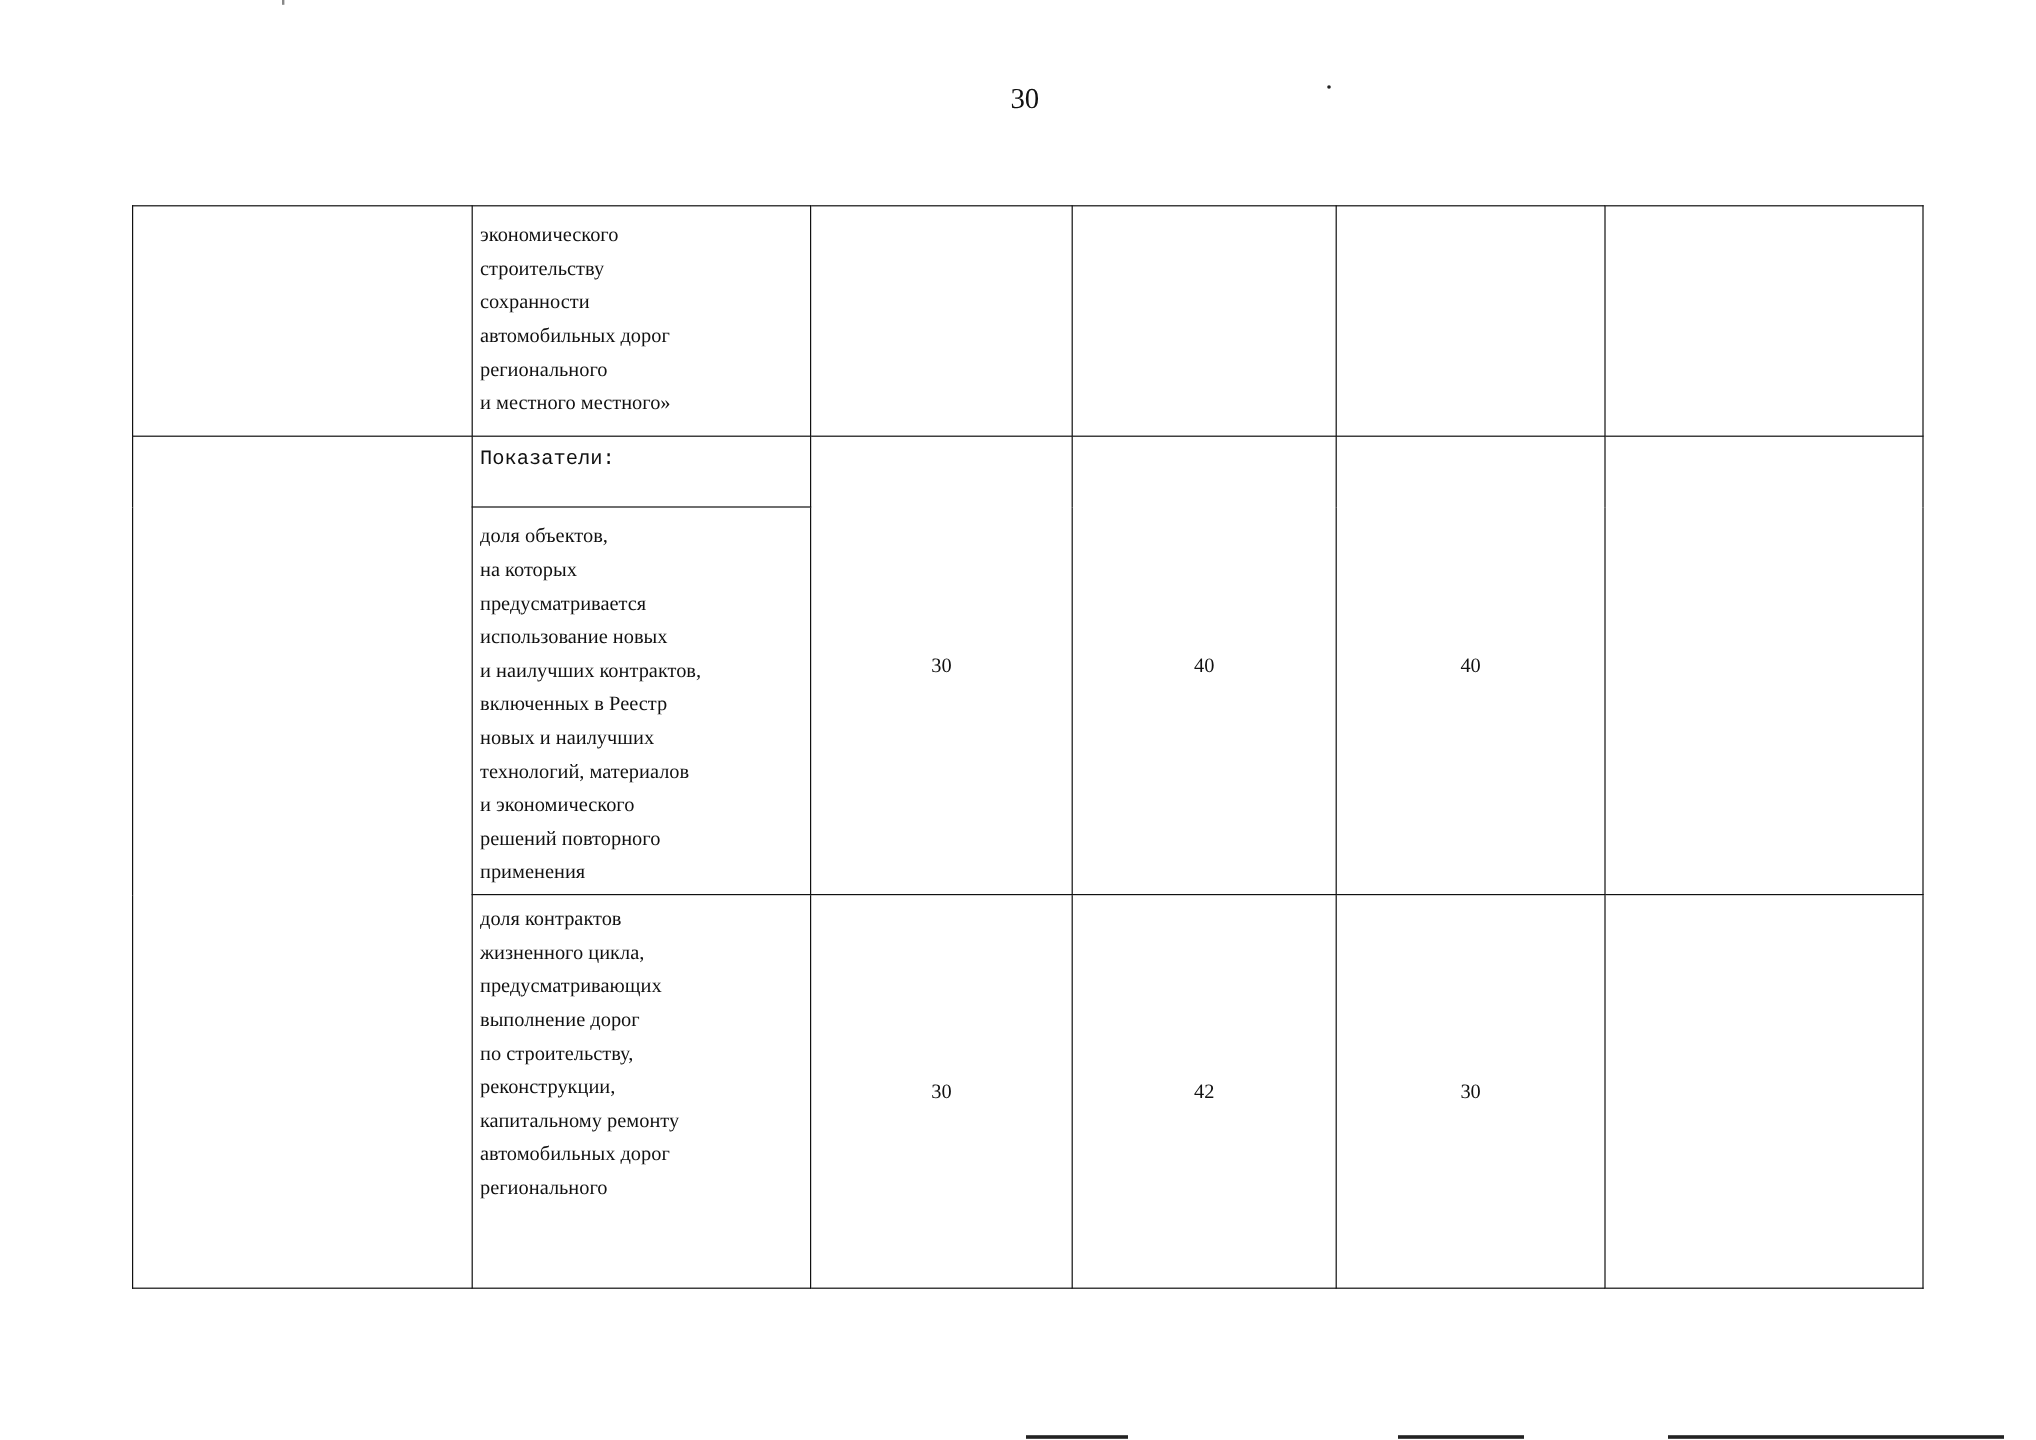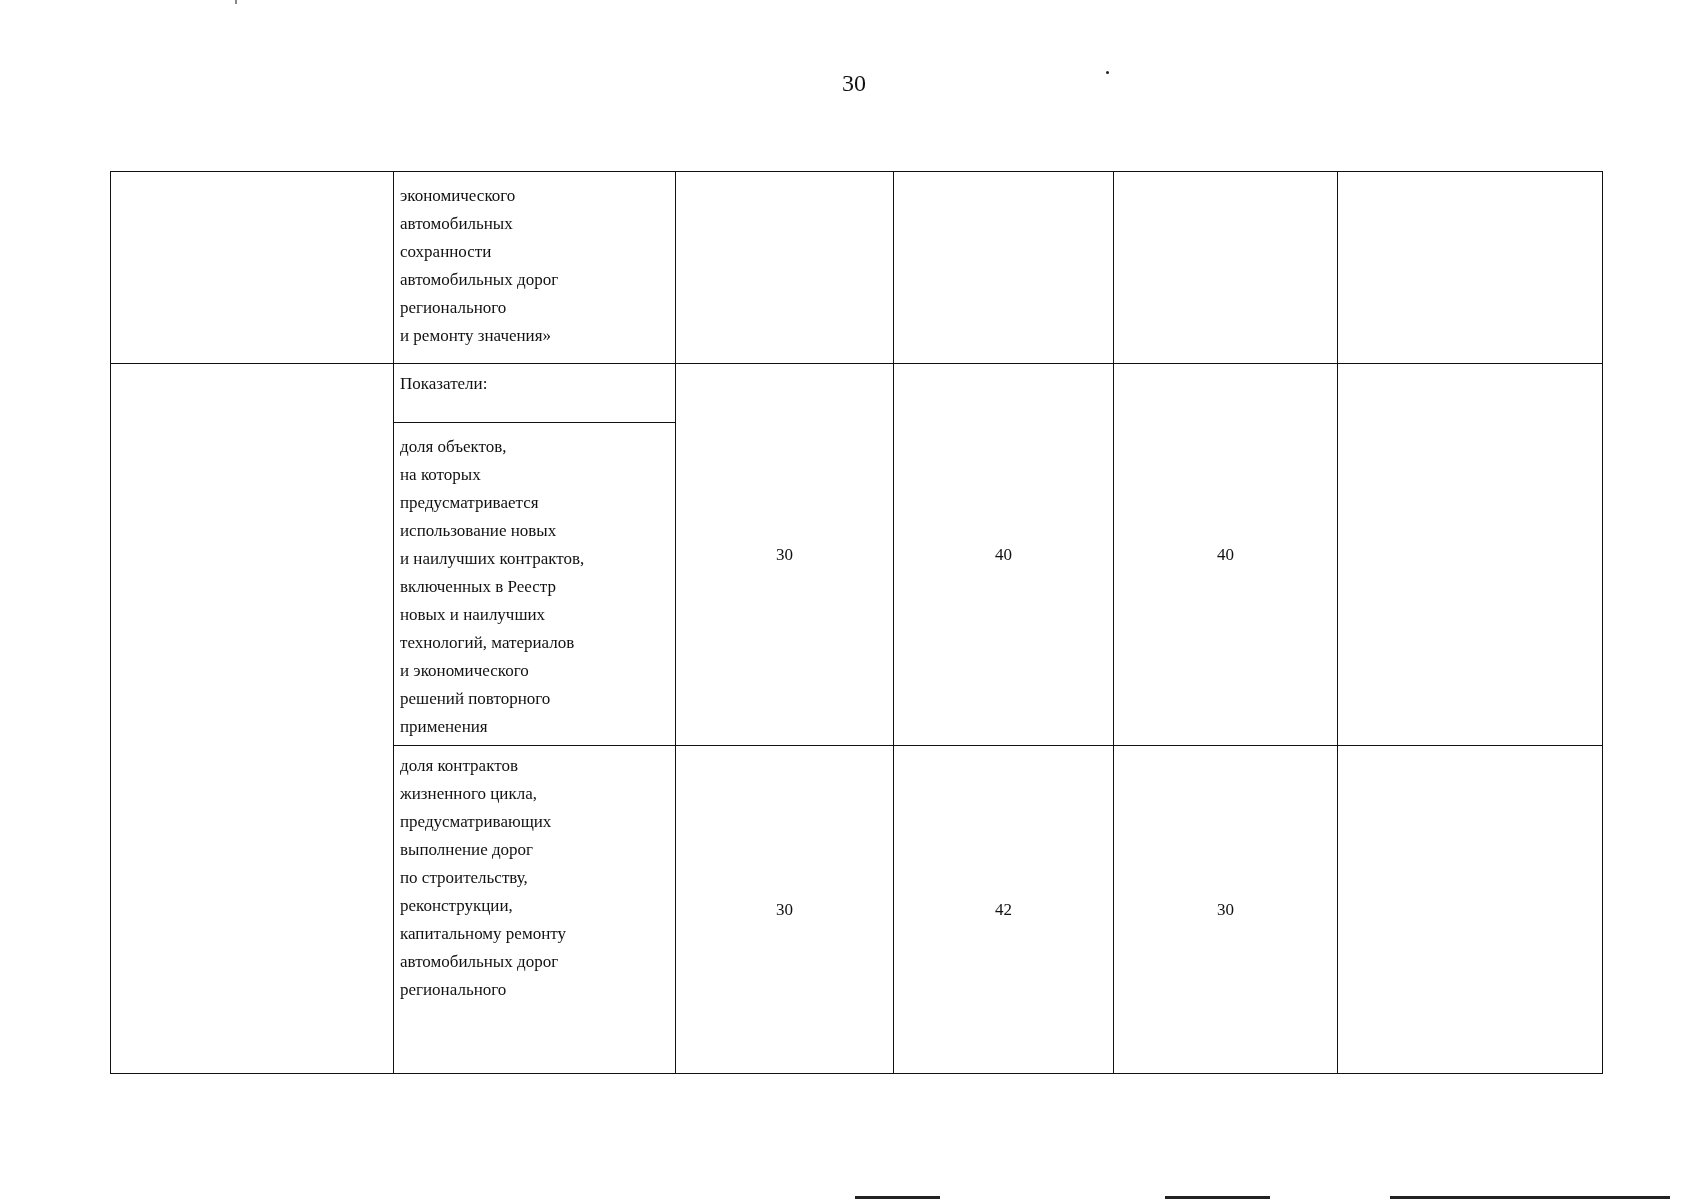--- a/index.html
+++ b/index.html
@@ -19,21 +19,21 @@
     table.doc-table {
       position: absolute; left: 110px; top: 171px;
       border-collapse: collapse; table-layout: fixed;
       width: 1492px;
     }
     .doc-table td {
       border: 1.6px solid #111; vertical-align: top; padding: 0; font-size: 17px; line-height: 28px;
     }
     .doc-table td.text-cell { padding: 10px 6px 4px 6px; }
     .doc-table td.num-cell { vertical-align: middle; text-align: center; }
-    .doc-table td.header-sub { padding: 6px 6px 24px 6px; }
+    .doc-table td.header-sub { padding: 6px 6px 24px 6px; font-family: Liberation Mono, monospace; }
     .line { display: block; white-space: nowrap; }
     .scan-artifacts div { position: absolute; top: 1196px; height: 3px; background: #222; }
   </style>
 </head>
 <body>
 
 <div class="tick-mark"></div>
 <div class="page-number">30</div>
 <div class="scan-dot"></div>
 
@@ -44,25 +44,25 @@
     <col style="width:218px">
     <col style="width:220px">
     <col style="width:224px">
     <col style="width:265px">
   </colgroup>
   <tbody>
       <tr style="height:192px">
     <td></td>
     <td class="text-cell">
       <span class="line">экономического</span>
-      <span class="line">автомобильных</span>
+      <span class="line">строительству</span>
       <span class="line">сохранности</span>
       <span class="line">автомобильных дорог</span>
       <span class="line">регионального</span>
-      <span class="line">и ремонту значения»</span>
+      <span class="line">и местного местного»</span>
     </td>
     <td></td>
     <td></td>
     <td></td>
     <td></td>
   </tr>
   <tr style="height:56px">
     <td rowspan="3"></td>
     <td class="header-sub">Показатели:</td>
     <td rowspan="2" class="num-cell">30</td>

